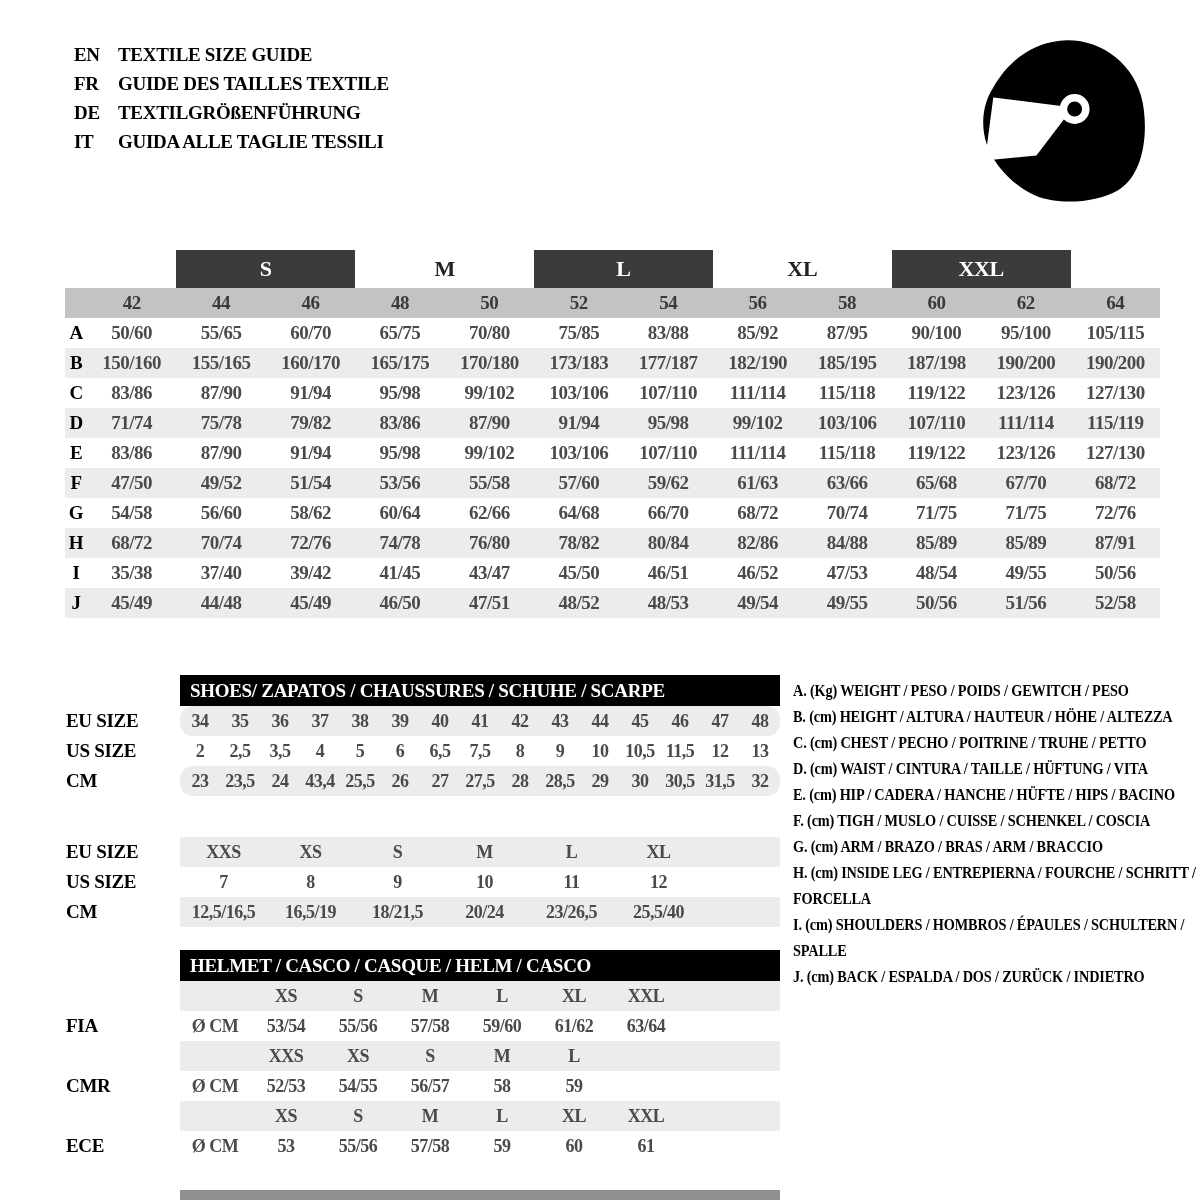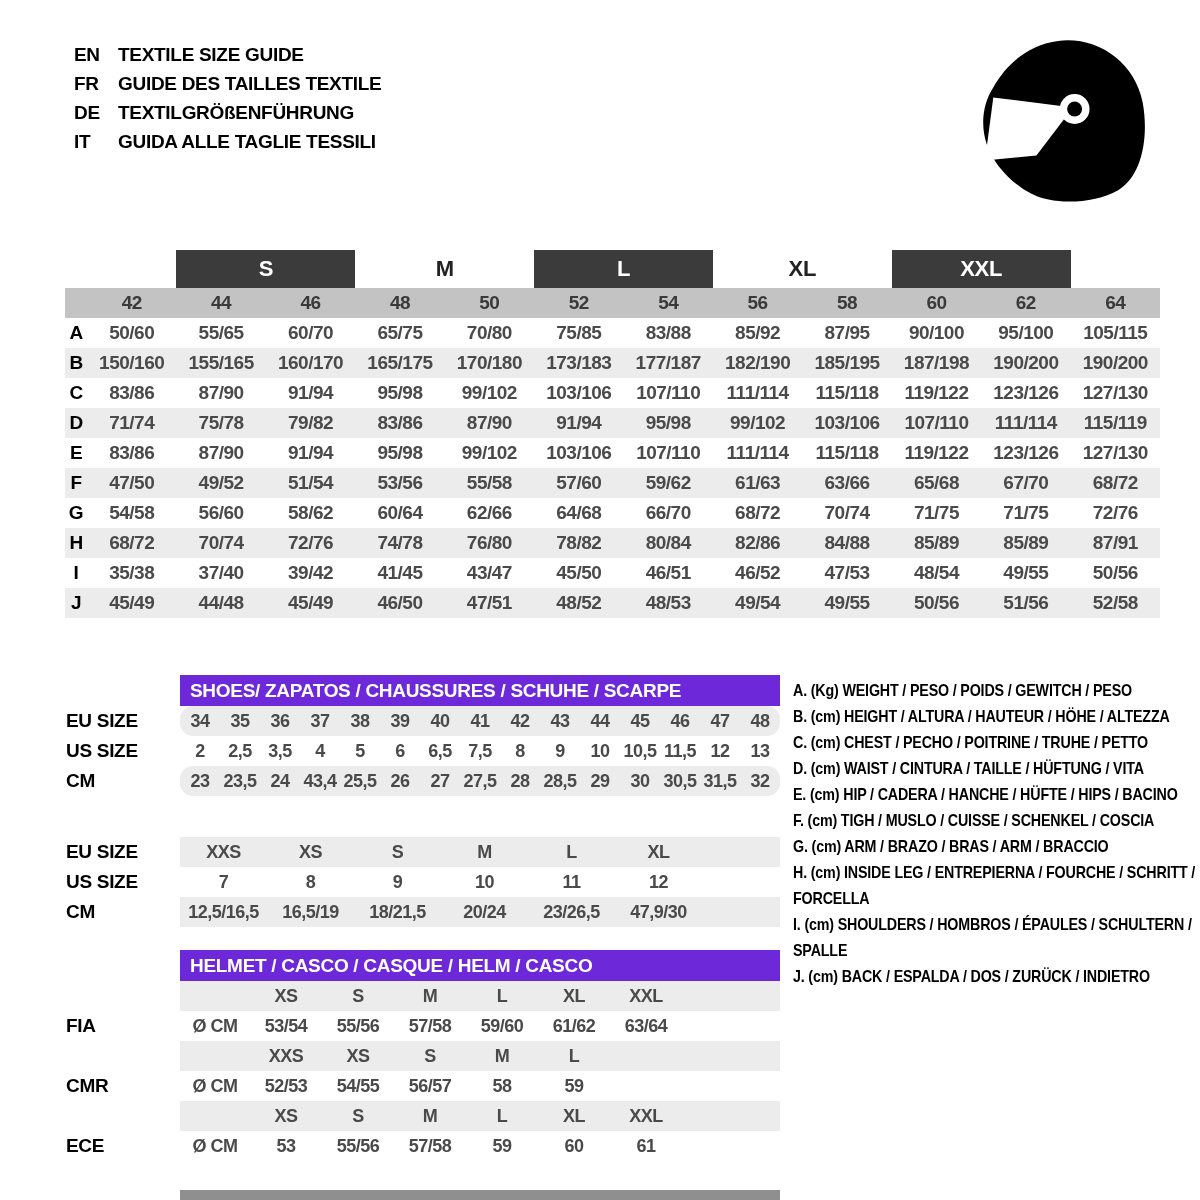--- a/index.html
+++ b/index.html
@@ -1,17 +1,17 @@
 <!DOCTYPE html>
 <html><head>
 <meta charset="utf-8">
 <style>
   html,body{margin:0;padding:0;background:#fff;}
   #canvas{position:relative;width:1200px;height:1200px;background:#ffffff;
-          font-family:Liberation Sans, sans-serif;overflow:hidden;color:#000;}
+          font-family:Liberation Serif, serif;overflow:hidden;color:#000;}
 
   
   .lang{position:absolute;left:74px;top:40px;}
   .lang-row{display:flex;align-items:center;height:29px;font-weight:700;font-size:19px;letter-spacing:-0.3px;}
   .lang-code{width:44px;}
 
   .helmet-icon{position:absolute;left:980px;top:36px;width:166px;height:166px;}
 
   
   .mt{position:absolute;left:65px;top:250px;width:1095px;}
@@ -27,21 +27,21 @@
         color:#4a4a4a;letter-spacing:-0.5px;white-space:nowrap;}
   .num-cell{color:#3a3a3a;}
   .letter-cell{color:#000;}
 
   
   .section{position:absolute;left:0;width:790px;}
   .srow{display:flex;height:30px;}
   .title-row{height:31px;}
   .srow-label{width:180px;padding-left:66px;box-sizing:border-box;display:flex;align-items:center;
               font-weight:700;font-size:19px;letter-spacing:-0.3px;color:#000;white-space:nowrap;}
-  .title-band{width:600px;background:#6d28d9;color:#fff;display:flex;align-items:center;
+  .title-band{width:600px;background:#000000;color:#fff;display:flex;align-items:center;
               padding-left:10px;box-sizing:border-box;font-weight:700;font-size:19px;letter-spacing:-0.3px;white-space:nowrap;}
   .sband{width:600px;display:grid;}
   .sband.gray{background:#ececec;}
   .shoes-band{grid-template-columns:repeat(15,1fr);border-radius:13px;}
   .gloves-band{grid-template-columns:repeat(6,87px) 1fr;}
   .helmet-band{grid-template-columns:70px repeat(6,72px) 1fr;}
   .sband .cell{font-size:18px;}
 
   
   .legend{position:absolute;left:793px;top:678px;width:480px;transform:scaleX(0.84);
@@ -354,21 +354,21 @@
           </div>
         </div>
         <div class="srow">
           <div class="srow-label">CM</div>
           <div class="sband gloves-band gray">
             <div class="cell">12,5/16,5</div>
             <div class="cell">16,5/19</div>
             <div class="cell">18/21,5</div>
             <div class="cell">20/24</div>
             <div class="cell">23/26,5</div>
-            <div class="cell">47,9/30</div>
+            <div class="cell">25,5/40</div>
           </div>
         </div>
       </div>
   </div>
 
   <div class="section" style="top:950px">
     <div class="srow title-row">
       <div class="srow-label"></div>
       <div class="title-band">HELMET / CASCO / CASQUE / HELM / CASCO</div>
     </div>

